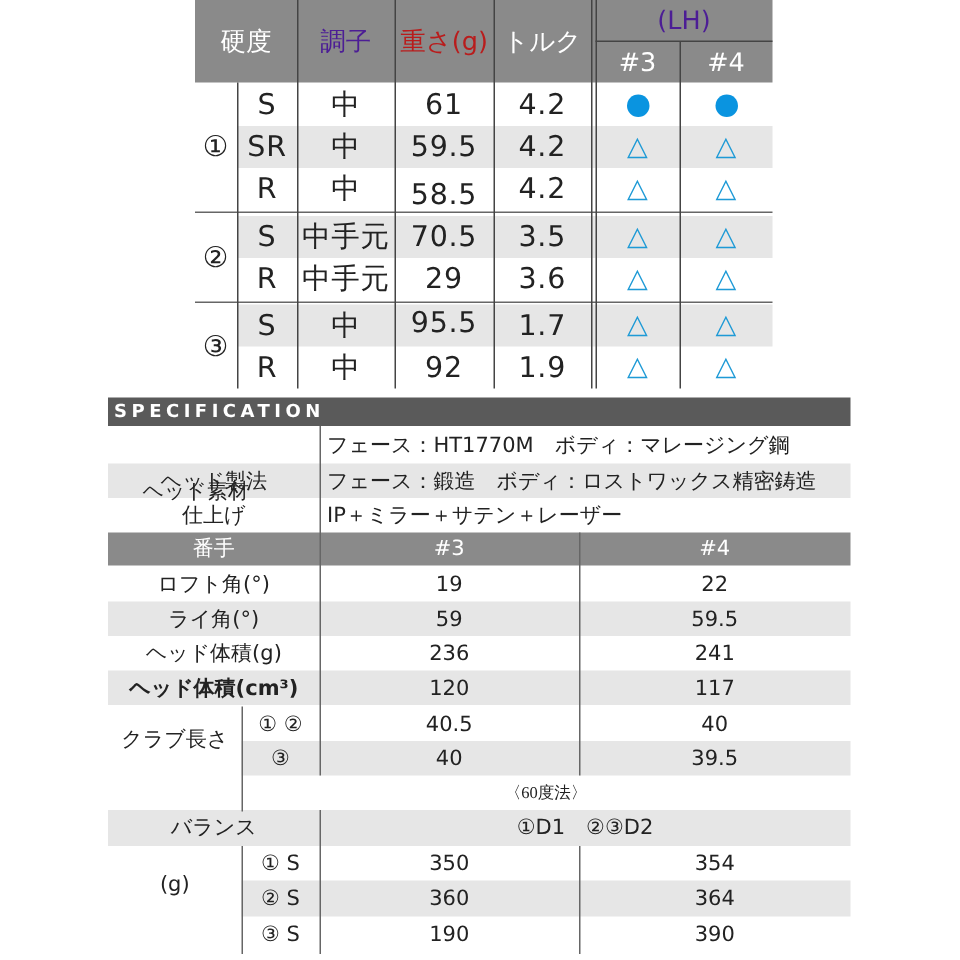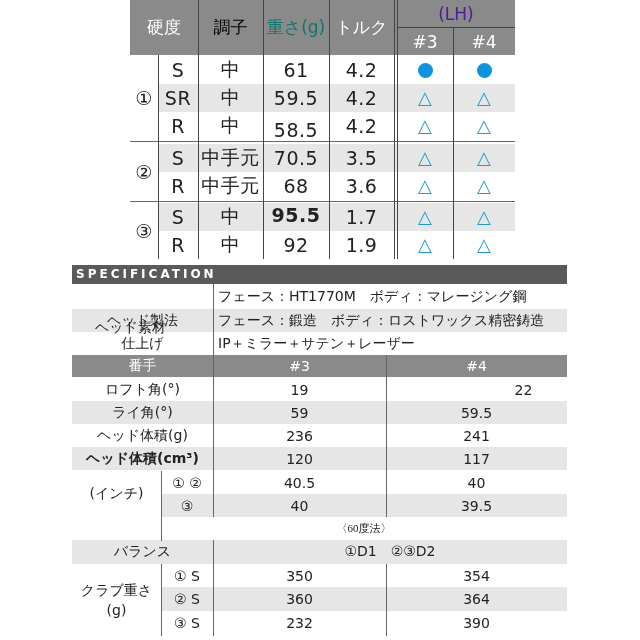--- a/index.html
+++ b/index.html
@@ -18,22 +18,22 @@
   .dot { width:15px; height:15px; border-radius:50%; background:#0a94e0; display:inline-block; }
   .tri { color:#1e9ad6; font-size:18px; line-height:1; }
 </style>
 </head>
 <body>
 
 <div>
 
   <div class="abs hdr" style="left:130px;top:0;width:385px;height:55px;"></div>
   <div class="cell hdr-text" style="left:130px;top:0;width:68px;height:55px;color:#fff;">硬度</div>
-  <div class="cell hdr-text" style="left:198px;top:0;width:65px;height:55px;color:#000000;">調子</div>
-  <div class="cell hdr-text" style="left:263px;top:0;width:66px;height:55px;color:#0f766e;">重さ(g)</div>
+  <div class="cell hdr-text" style="left:198px;top:0;width:65px;height:55px;color:#4c1d95;">調子</div>
+  <div class="cell hdr-text" style="left:263px;top:0;width:66px;height:55px;color:#b91c1c;">重さ(g)</div>
   <div class="cell hdr-text" style="left:329px;top:0;width:65px;height:55px;color:#fff;">トルク</div>
   <div class="cell hdr-text" style="left:397px;top:0;width:118px;height:27px;color:#4c1d95;">(LH)</div>
   <div class="cell hdr-text" style="left:397px;top:28px;width:56px;height:27px;color:#fff;">#3</div>
   <div class="cell hdr-text" style="left:453px;top:28px;width:62px;height:27px;color:#fff;">#4</div>
   <div class="hline" style="left:397px;top:27px;width:118px;background:#444;"></div>
 
   <div class="abs stripe" style="left:158px;top:84px;width:357px;height:28px;"></div>
   <div class="abs stripe" style="left:158px;top:144px;width:357px;height:28px;"></div>
   <div class="abs stripe" style="left:158px;top:203px;width:357px;height:28px;"></div>
 
@@ -88,30 +88,30 @@
     <div class="cell top-text" style="left:198px;top:144px;width:65px;height:28px;">中手元</div>
     <div class="cell top-text" style="left:263px;top:144px;width:66px;height:28px;">70.5</div>
     <div class="cell top-text" style="left:329px;top:144px;width:65px;height:28px;">3.5</div>
     <div class="cell tri" style="left:397px;top:144px;width:56px;height:28px;">△</div>
     <div class="cell tri" style="left:453px;top:144px;width:62px;height:28px;">△</div>
   </div>
 
   <div>
     <div class="cell top-text" style="left:158px;top:172px;width:40px;height:28px;">R</div>
     <div class="cell top-text" style="left:198px;top:172px;width:65px;height:28px;">中手元</div>
-    <div class="cell top-text" style="left:263px;top:172px;width:66px;height:28px;">68</div>
+    <div class="cell top-text" style="left:263px;top:172px;width:66px;height:28px;">29</div>
     <div class="cell top-text" style="left:329px;top:172px;width:65px;height:28px;">3.6</div>
     <div class="cell tri" style="left:397px;top:172px;width:56px;height:28px;">△</div>
     <div class="cell tri" style="left:453px;top:172px;width:62px;height:28px;">△</div>
   </div>
 
   <div>
     <div class="cell top-text" style="left:158px;top:203px;width:40px;height:28px;">S</div>
     <div class="cell top-text" style="left:198px;top:203px;width:65px;height:28px;">中</div>
-    <div class="cell top-text" style="left:263px;top:203px;width:66px;height:24px;font-weight:bold;">95.5</div>
+    <div class="cell top-text" style="left:263px;top:203px;width:66px;height:24px;">95.5</div>
     <div class="cell top-text" style="left:329px;top:203px;width:65px;height:28px;">1.7</div>
     <div class="cell tri" style="left:397px;top:203px;width:56px;height:28px;">△</div>
     <div class="cell tri" style="left:453px;top:203px;width:62px;height:28px;">△</div>
   </div>
 
   <div>
     <div class="cell top-text" style="left:158px;top:231px;width:40px;height:28px;">R</div>
     <div class="cell top-text" style="left:198px;top:231px;width:65px;height:28px;">中</div>
     <div class="cell top-text" style="left:263px;top:231px;width:66px;height:28px;">92</div>
     <div class="cell top-text" style="left:329px;top:231px;width:65px;height:28px;">1.9</div>
@@ -149,68 +149,67 @@
   <div class="cell spec-text" style="left:72px;top:332px;width:141px;height:23px;">仕上げ</div>
   <div class="cell spec-text" style="left:218px;top:332px;width:349px;height:23px;justify-content:flex-start;">IP＋ミラー＋サテン＋レーザー</div>
 
   <div class="cell spec-text" style="left:72px;top:355px;width:141px;height:22px;color:#fff;">番手</div>
   <div class="cell spec-text" style="left:213px;top:355px;width:173px;height:22px;color:#fff;">#3</div>
   <div class="cell spec-text" style="left:386px;top:355px;width:181px;height:22px;color:#fff;">#4</div>
 
   <div>
     <div class="cell spec-text" style="left:72px;top:378px;width:141px;height:23px;">ロフト角(°)</div>
     <div class="cell spec-text" style="left:213px;top:378px;width:173px;height:23px;">19</div>
-    <div class="cell spec-text" style="left:386px;top:378px;width:181px;height:23px;margin-left:47px;">22</div>
+    <div class="cell spec-text" style="left:386px;top:378px;width:181px;height:23px;">22</div>
   </div>
   <div>
     <div class="cell spec-text" style="left:72px;top:401px;width:141px;height:23px;">ライ角(°)</div>
     <div class="cell spec-text" style="left:213px;top:401px;width:173px;height:23px;">59</div>
     <div class="cell spec-text" style="left:386px;top:401px;width:181px;height:23px;">59.5</div>
   </div>
   <div>
     <div class="cell spec-text" style="left:72px;top:424px;width:141px;height:23px;">ヘッド体積(g)</div>
     <div class="cell spec-text" style="left:213px;top:424px;width:173px;height:23px;">236</div>
     <div class="cell spec-text" style="left:386px;top:424px;width:181px;height:23px;">241</div>
   </div>
   <div>
     <div class="cell spec-text" style="left:72px;top:447px;width:141px;height:23px;font-weight:bold;">ヘッド体積(cm³)</div>
     <div class="cell spec-text" style="left:213px;top:447px;width:173px;height:23px;">120</div>
     <div class="cell spec-text" style="left:386px;top:447px;width:181px;height:23px;">117</div>
   </div>
 
   <div class="abs spec-text" style="left:72px;top:484px;width:89px;text-align:center;line-height:19px;">
-    <div>(インチ)</div>
+    <div>クラブ長さ</div>
   </div>
   <div>
     <div class="cell spec-text" style="left:161px;top:471px;width:52px;height:23px;">① ②</div>
     <div class="cell spec-text" style="left:213px;top:471px;width:173px;height:23px;">40.5</div>
     <div class="cell spec-text" style="left:386px;top:471px;width:181px;height:23px;">40</div>
   </div>
   <div>
     <div class="cell spec-text" style="left:161px;top:494px;width:52px;height:23px;">③</div>
     <div class="cell spec-text" style="left:213px;top:494px;width:173px;height:23px;">40</div>
     <div class="cell spec-text" style="left:386px;top:494px;width:181px;height:23px;">39.5</div>
   </div>
   <div class="cell" style="left:161px;top:517px;width:406px;height:23px;font-size:11px;font-family:Liberation Serif, serif;">〈60度法〉</div>
 
   <div class="cell spec-text" style="left:72px;top:540px;width:141px;height:24px;">バランス</div>
   <div class="cell spec-text" style="left:213px;top:540px;width:354px;height:24px;">①D1　②③D2</div>
 
   <div class="abs spec-text" style="left:72px;top:580px;width:89px;text-align:center;line-height:20px;">
-    <div>クラブ重さ</div>
     <div>(g)</div>
   </div>
   <div>
     <div class="cell spec-text" style="left:161px;top:564px;width:52px;height:23px;">① S</div>
     <div class="cell spec-text" style="left:213px;top:564px;width:173px;height:23px;">350</div>
     <div class="cell spec-text" style="left:386px;top:564px;width:181px;height:23px;">354</div>
   </div>
   <div>
     <div class="cell spec-text" style="left:161px;top:587px;width:52px;height:24px;">② S</div>
     <div class="cell spec-text" style="left:213px;top:587px;width:173px;height:24px;">360</div>
     <div class="cell spec-text" style="left:386px;top:587px;width:181px;height:24px;">364</div>
   </div>
   <div>
     <div class="cell spec-text" style="left:161px;top:611px;width:52px;height:24px;">③ S</div>
-    <div class="cell spec-text" style="left:213px;top:611px;width:173px;height:24px;">232</div>
+    <div class="cell spec-text" style="left:213px;top:611px;width:173px;height:24px;">190</div>
     <div class="cell spec-text" style="left:386px;top:611px;width:181px;height:24px;">390</div>
   </div>
 </div>
 
 </body></html>

